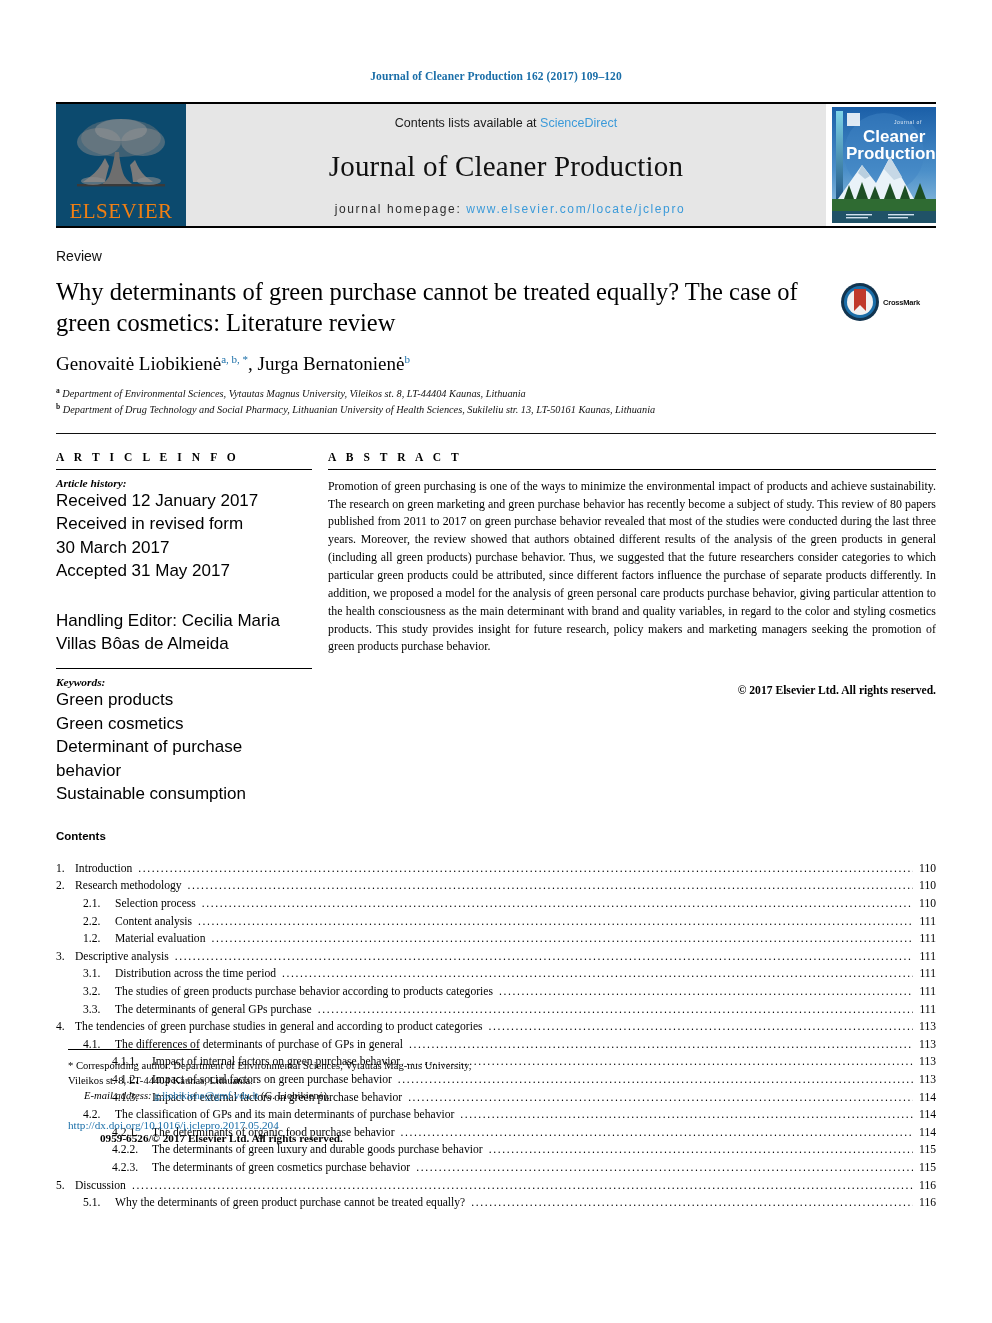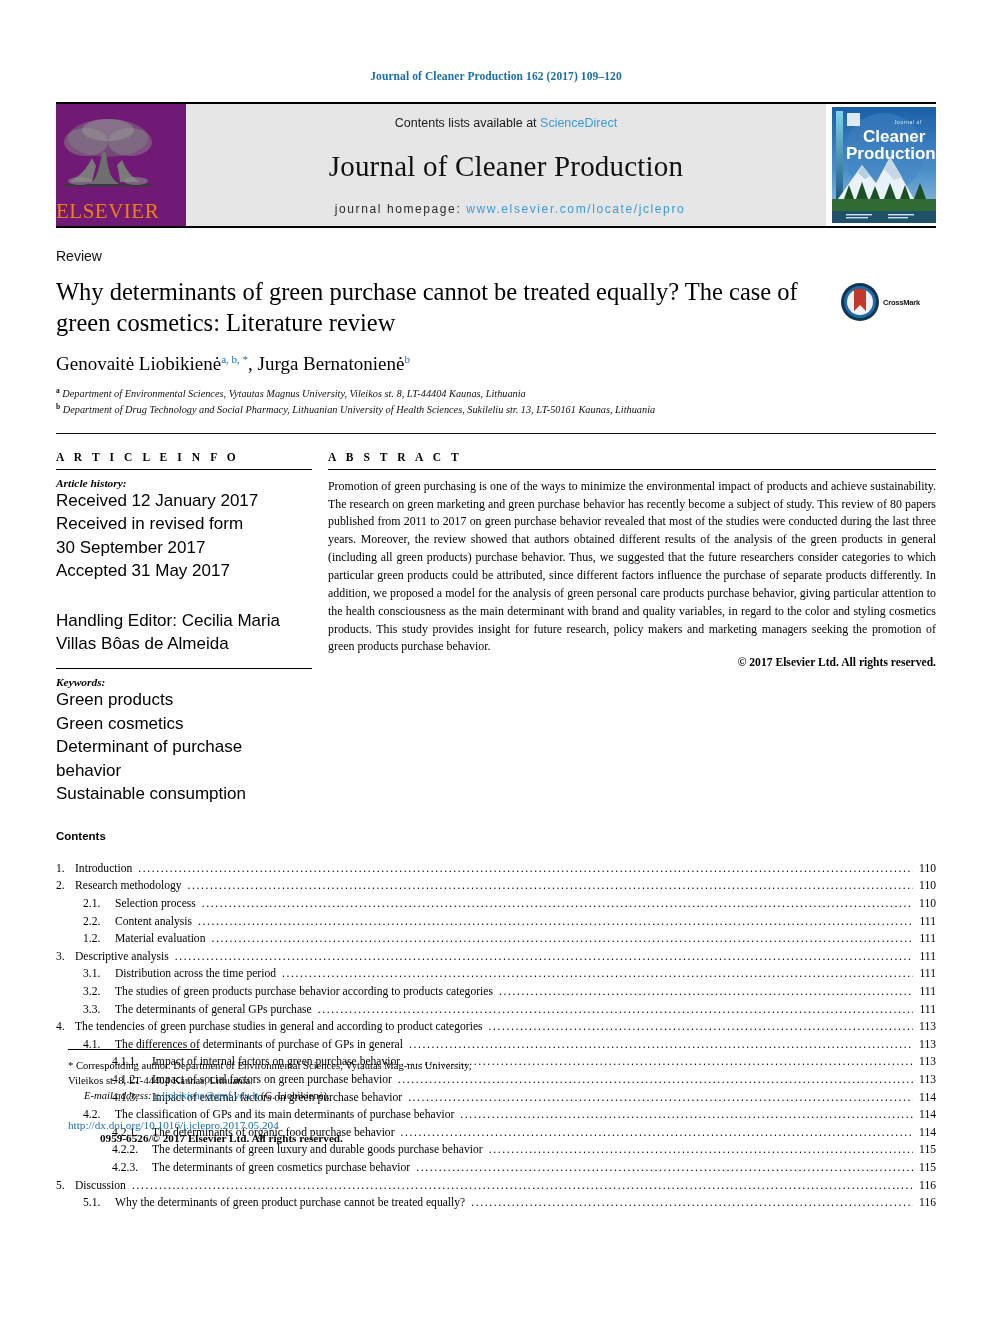--- a/index.html
+++ b/index.html
@@ -33,24 +33,24 @@
     border-bottom: 2.2px solid #000;
     display: flex;
     align-items: stretch;
     height: 126px;
   }
   .elsevier-logo {
     width: 130px;
     flex: 0 0 130px;
     display: flex;
     flex-direction: column;
-    align-items: flex-start;
+    align-items: center;
     justify-content: flex-end;
     padding-bottom: 4px;
-    background: #701a75;
+    background: #0c4a6e;
   }
   .elsevier-tree { width: 104px; height: 88px; display:block; }
   .elsevier-word {
     color: #f07f13;
     font-family: "Liberation Serif", serif;
     font-size: 21px;
     letter-spacing: 0.5px;
     line-height: 1;
     margin-top: 1px;
   }
@@ -164,21 +164,21 @@
   .info-rule { border-top: 1.3px solid #000; margin: 13px 0 7px; }
   .abstract-body {
     margin-top: 8px;
     font-family: "Liberation Serif", serif;
     font-size: 11.9px;
     line-height: 1.5;
     text-align: justify;
     color: #000;
   }
   .copyright {
-    margin-top: 0;
+    margin-top: 28px;
     text-align: right;
     font-family: "Liberation Serif", serif;
     font-weight: bold;
     font-size: 11.6px;
   }
 
   
   .contents-wrap { margin-top: 24px; }
   .contents-title {
     font-family: "Liberation Sans", sans-serif;
@@ -337,21 +337,21 @@
 
   <div class="info-abstract">
 
     <div class="col-info">
       <div class="sec-head">A R T I C L E  I N F O</div>
       <div class="sec-rule"></div>
       <div class="info-block">
         <div class="info-label">Article history:</div>
         <div class="info-line">Received 12 January 2017</div>
         <div class="info-line">Received in revised form</div>
-        <div class="info-line">30 September 2017</div>
+        <div class="info-line">30 March 2017</div>
         <div class="info-line">Accepted 31 May 2017</div>
       </div>
       <div class="info-gap"></div>
       <div class="info-line">Handling Editor: Cecilia Maria Villas Bôas de Almeida</div>
       <div class="info-rule"></div>
       <div class="info-label">Keywords:</div>
       <div class="info-line">Green products</div>
       <div class="info-line">Green cosmetics</div>
       <div class="info-line">Determinant of purchase behavior</div>
       <div class="info-line">Sustainable consumption</div>

